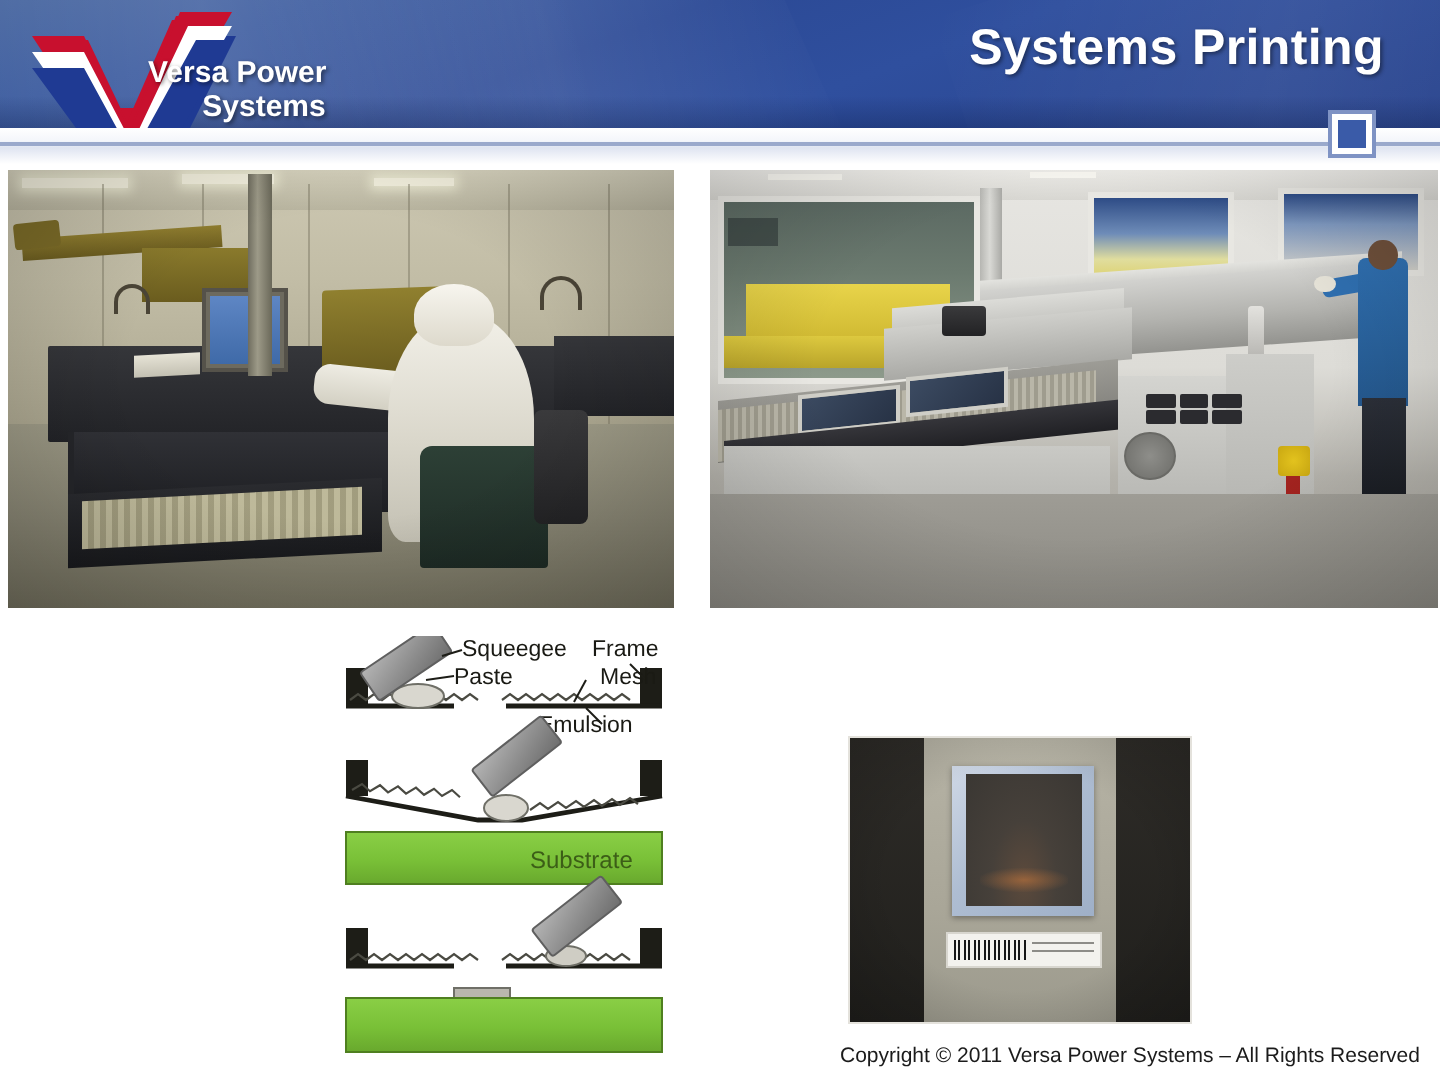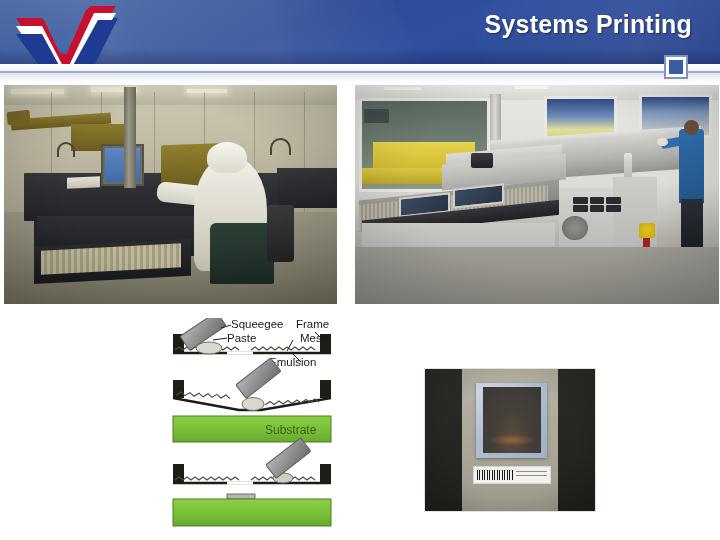--- a/index.html
+++ b/index.html
@@ -241,20 +241,24 @@
         <path d="M10,18 L36,18 L57,62 L80,6 L104,6 L62,78 L50,78 Z" fill="#C8102E"></path>
         <path d="M10,24 L36,24 L57,68 L84,10 L104,10 L62,84 L50,84 Z" fill="#FFFFFF" opacity="0"></path>
       </g>
 
       <g>
         <path d="M8,16 L34,16 L57,64 L82,4 L108,4 L64,80 L50,80 Z" fill="#C8102E"></path>
         <path d="M8,24 L34,24 L58,70 L86,11 L108,11 L65,86 L51,86 Z" fill="#FFFFFF"></path>
         <path d="M8,32 L34,32 L58,76 L90,18 L108,18 L66,92 L52,92 Z" fill="#1F3A93"></path>
       </g>
     </svg>
+    <div class="logo-text">
+      <span>Versa Power</span>
+      <span class="l2">Systems</span>
+    </div>
   </div>
 
   <div class="divider">
     <div class="line"></div>
   </div>
   <div class="blue-square">
       <i></i>
     </div>
 
   <div class="photo1">
@@ -437,14 +441,15 @@
     <div class="p3-frame"></div>
     <div class="p3-cell"></div>
     <div class="p3-glow"></div>
     <div class="p3-label">
       <div class="p3-barcode"></div>
       <div class="p3-labeltxt"></div>
     </div>
     <div class="p3-vign"></div>
   </div>
 
+  <div class="footer">Copyright © 2011 Versa Power Systems – All Rights Reserved</div>
 
 </div>
 
 </body></html>

